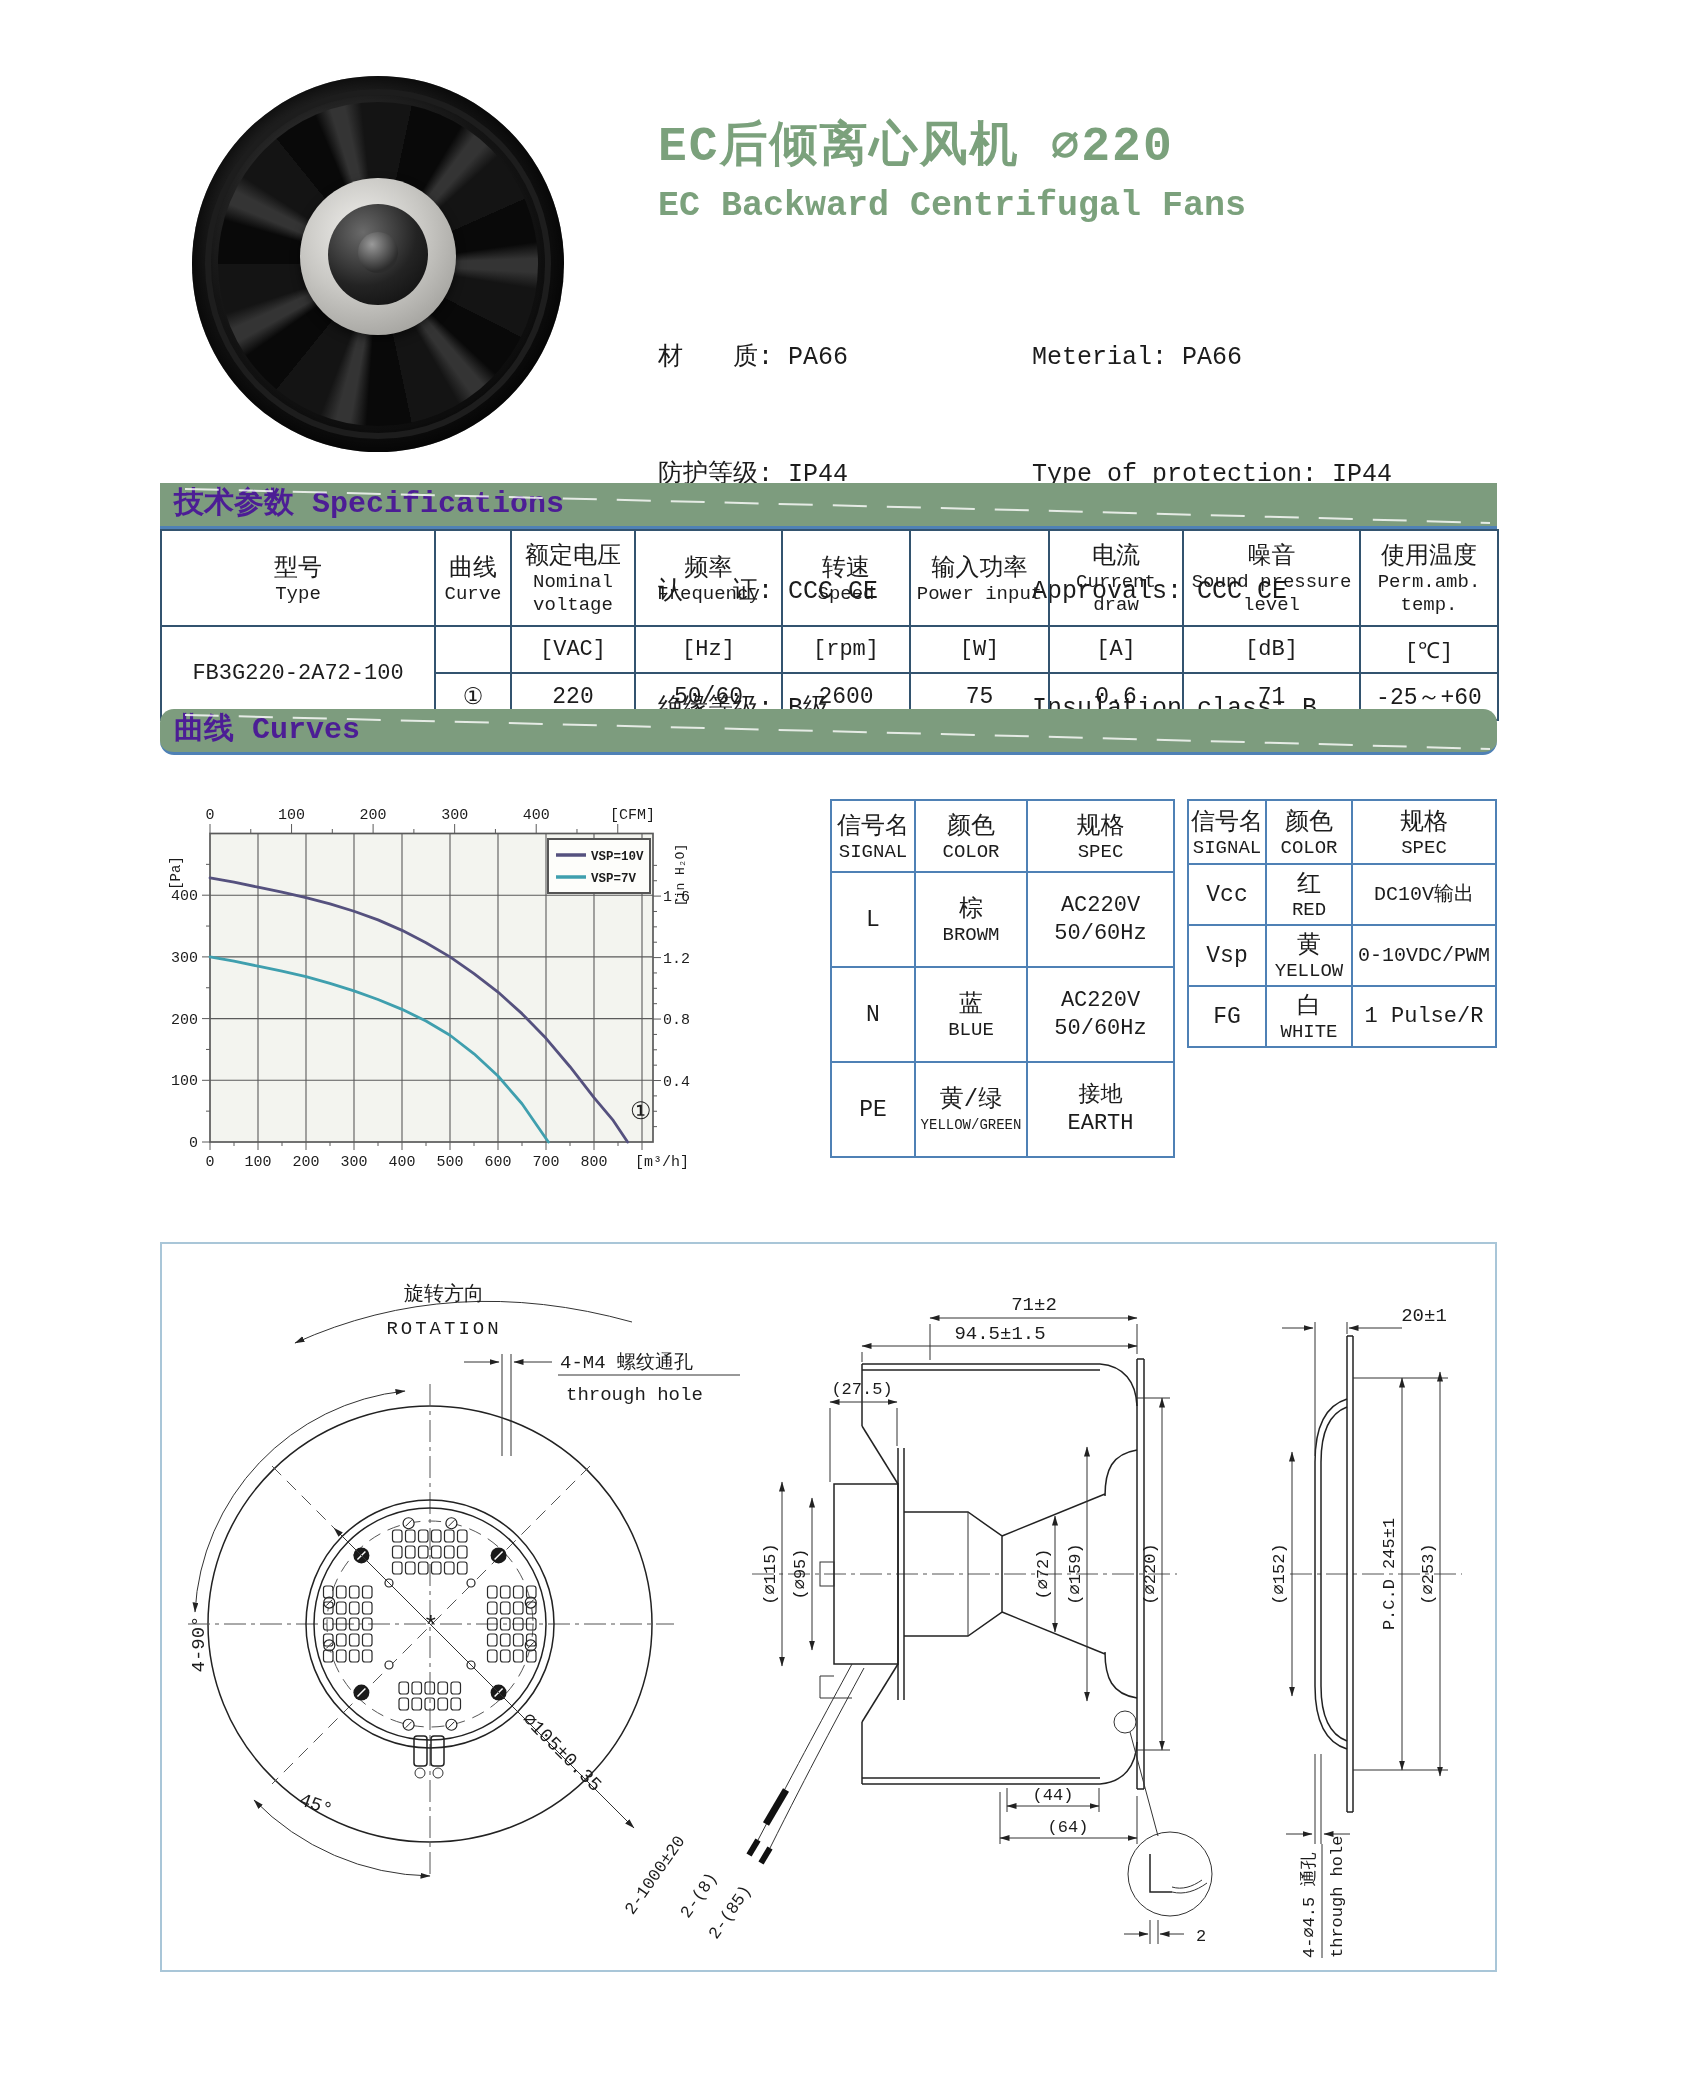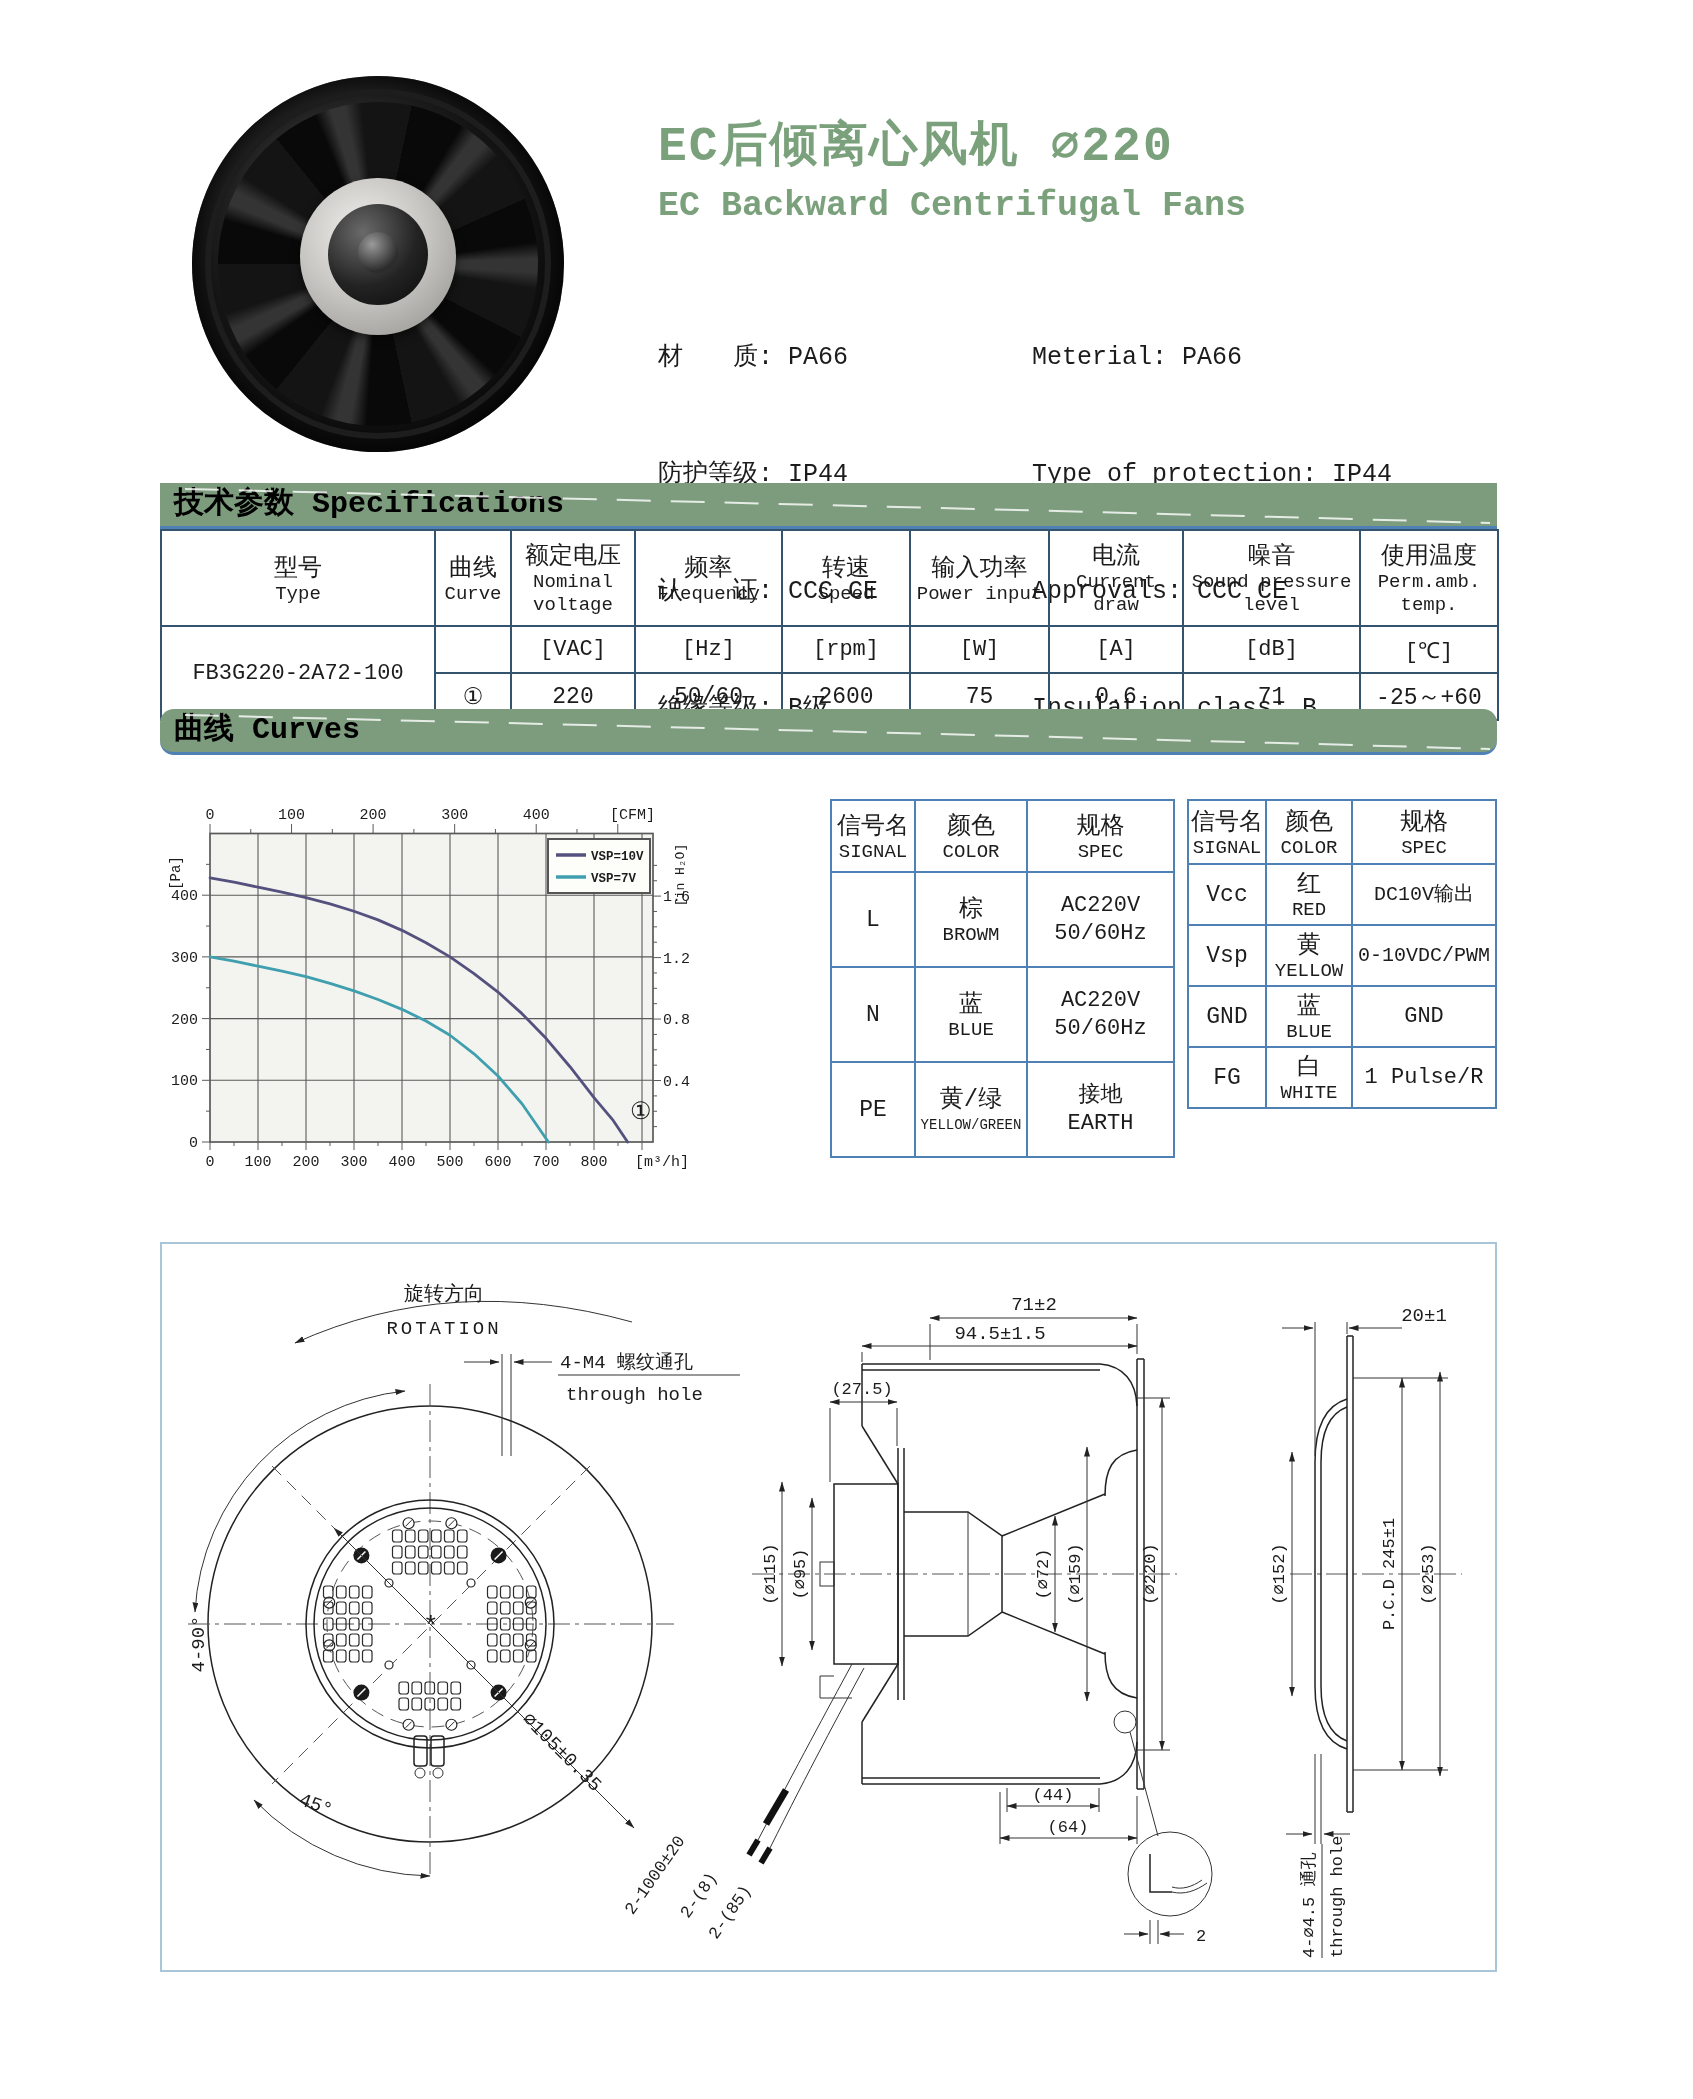--- a/index.html
+++ b/index.html
@@ -24,21 +24,21 @@
 
   .prod-title{position:absolute;left:658px;top:112px;color:#7ba17c;font-weight:bold;
      font-size:48px;letter-spacing:2px;}
   .prod-subtitle{position:absolute;left:658px;top:186px;color:#7ba17c;font-weight:bold;font-size:35px;}
   .info-col{position:absolute;top:260px;font-size:25px;line-height:39px;white-space:pre;}
   .info-left{left:658px;}
   .info-right{left:1032px;}
 
   
   .sec-bar{position:absolute;left:160px;width:1337px;height:46px;background:#7d9c7e;
-     border-bottom:3px solid #4f81b5;box-sizing:border-box;color:#000000;font-weight:bold;
+     border-bottom:3px solid #4f81b5;box-sizing:border-box;color:#4c1d95;font-weight:bold;
      font-size:30px;line-height:42px;padding-left:14px;}
   .sec-bar svg.deco{position:absolute;left:0;top:0;width:100%;height:100%;}
 
   
   table{border-collapse:collapse;}
   .spec-table{position:absolute;left:160px;top:529px;width:1337px;table-layout:fixed;}
   .spec-table td,.spec-table th{border:2px solid #33536f;text-align:center;vertical-align:middle;
      padding:0;font-weight:normal;}
   .spec-table .hd{height:96px;}
   .spec-table .cn{font-size:24px;}
@@ -393,28 +393,20 @@
     </tr>
     <tr class="dr">
       <td class="sig">Vsp</td>
       <td>
             <div class="cn">黄</div>
             <div class="en">YELLOW</div>
           </td>
       <td class="spec" style="font-size:20px">0-10VDC/PWM</td>
     </tr>
     <tr class="dr">
-      <td class="sig">GND</td>
-      <td>
-            <div class="cn">蓝</div>
-            <div class="en">BLUE</div>
-          </td>
-      <td class="spec">GND</td>
-    </tr>
-    <tr class="dr">
       <td class="sig">FG</td>
       <td>
             <div class="cn">白</div>
             <div class="en">WHITE</div>
           </td>
       <td class="spec">1 Pulse/R</td>
     </tr>
   </tbody>
     </table>
 

